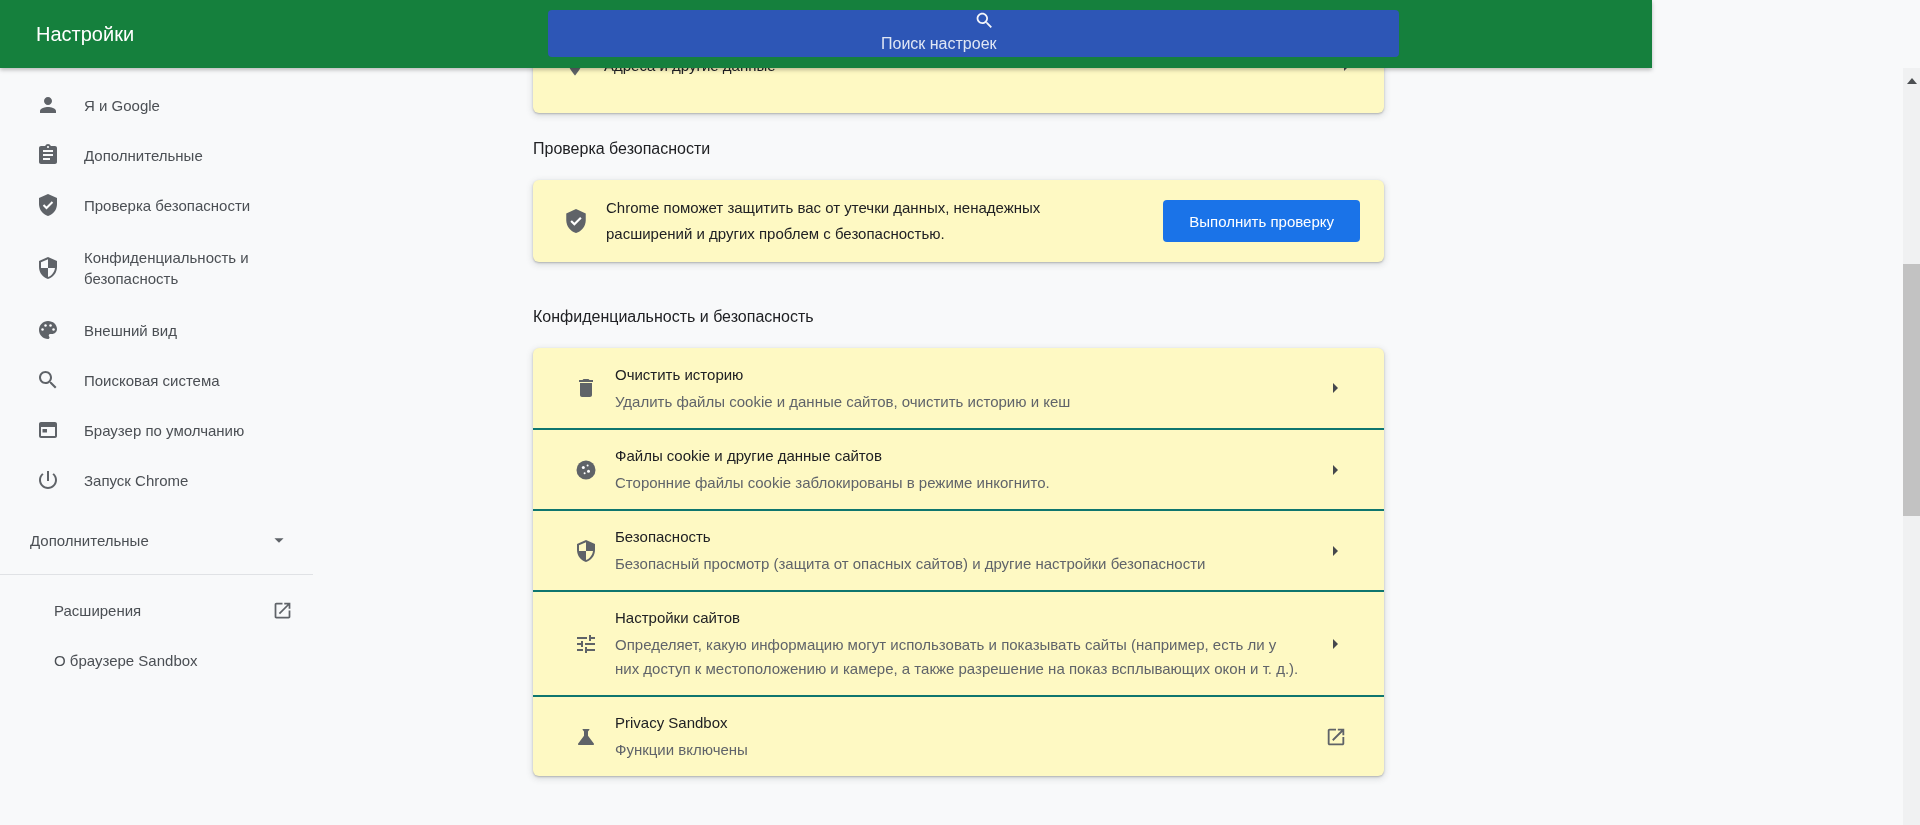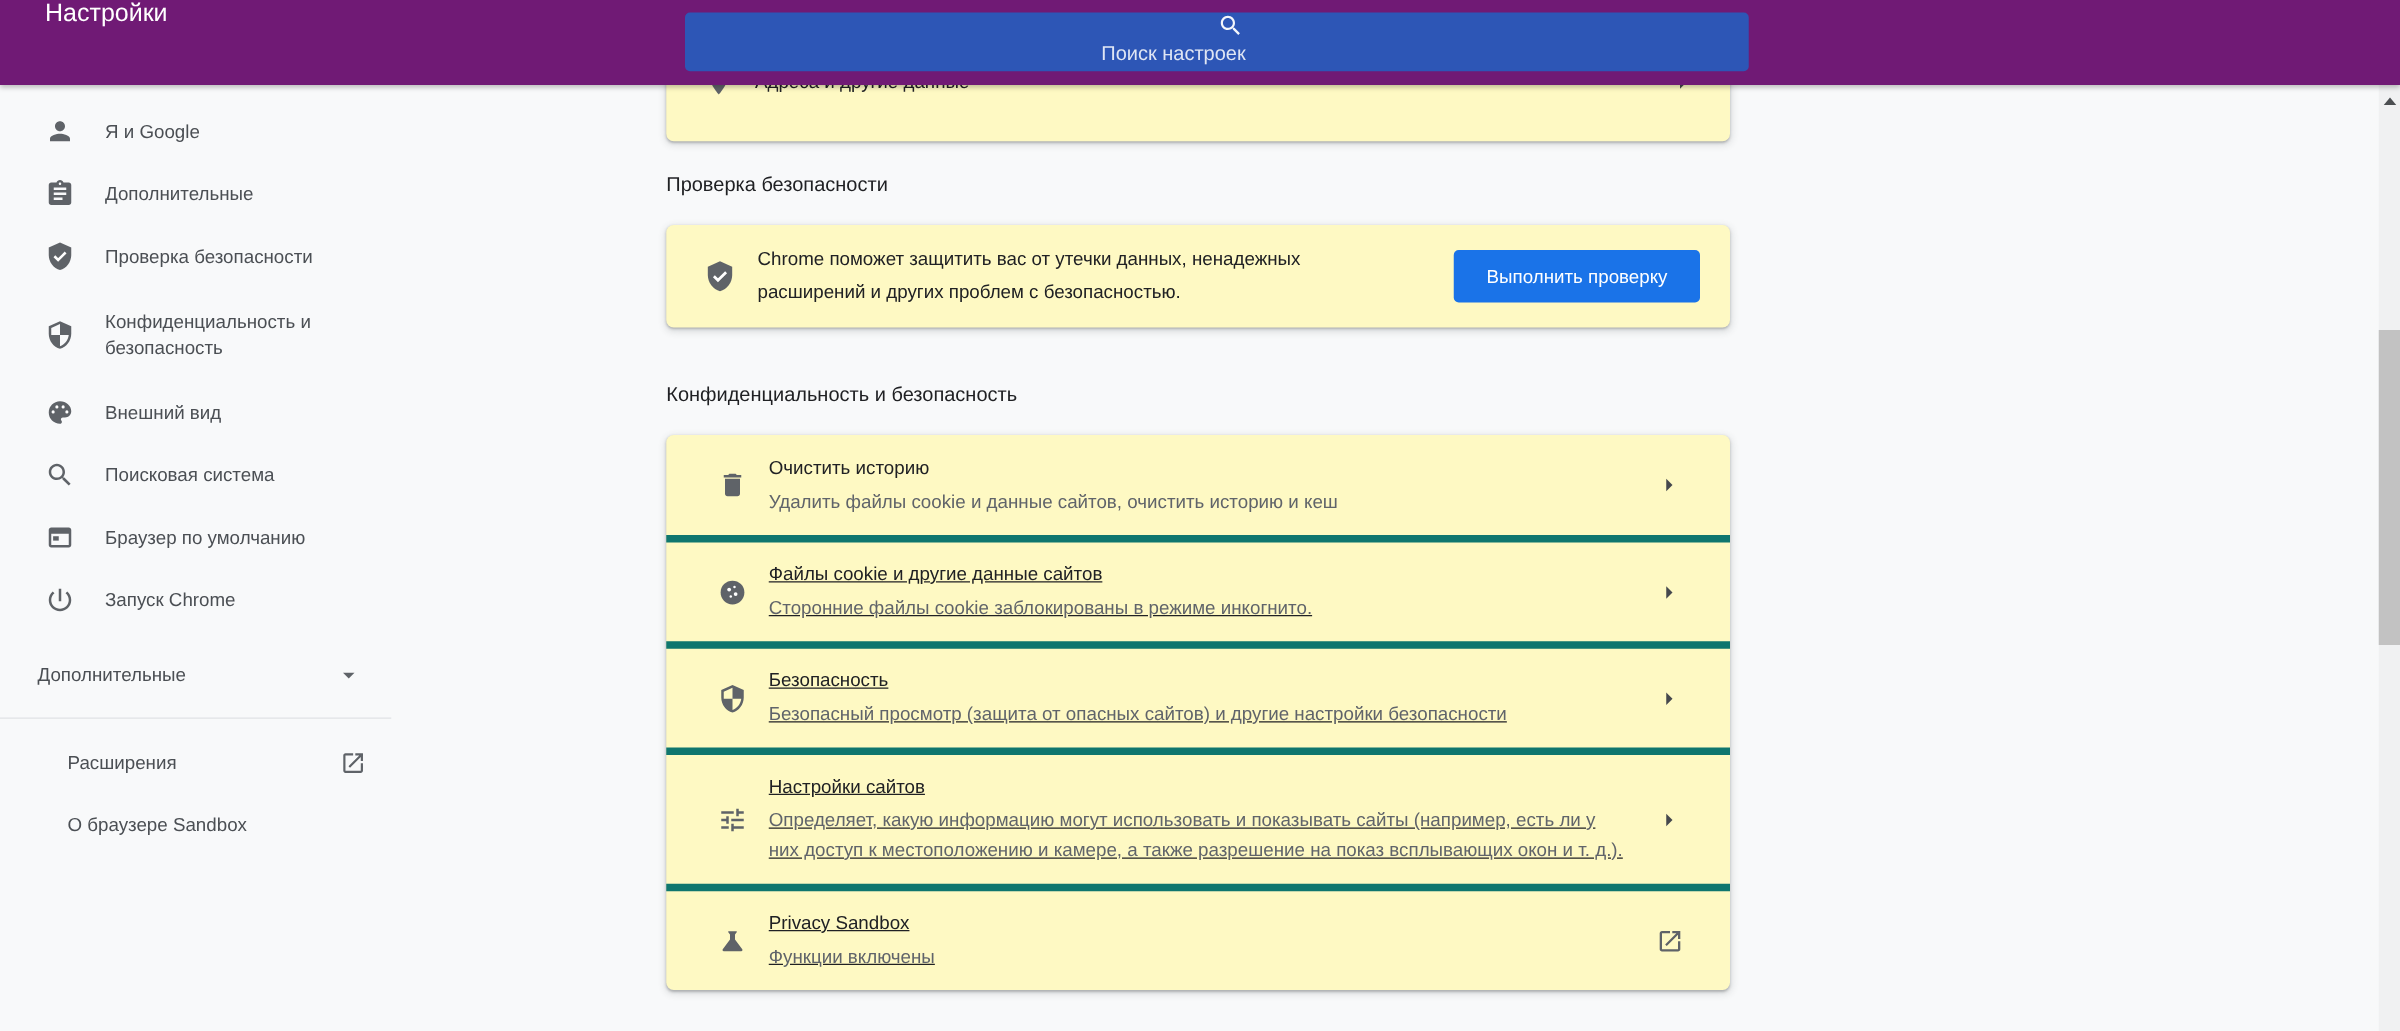--- a/index.html
+++ b/index.html
@@ -7,24 +7,24 @@
   body {
     font-family:"Liberation Sans", sans-serif;
     background:#f8f9fa;
     position:relative;
     color:#202124;
   }
   svg { display:block; }
 
   
   .header {
-    position:absolute; top:0; left:0; width:1920px; height:68px;
-    background:#701a75; z-index:30;
+    position:absolute; top:0; left:0; width:1652px; height:68px;
+    background:#15803d; z-index:30;
     box-shadow:0 2px 4px rgba(0,0,0,.25);
-    display:flex; align-items:flex-start;
+    display:flex; align-items:center;
   }
   .header-title { margin-left:36px; font-size:20px; color:#ffffff; font-weight:400; }
   .search-box {
     position:absolute; left:548px; top:10px; width:851px; height:47px;
     background:#2d56b6; border-radius:4px;
     display:flex; align-items:center;flex-direction:column;
   }
   .search-box .sicon { margin-left:21px; }
   .search-input {
     flex:1; margin-left:22px; border:none; outline:none; background:transparent;
@@ -91,21 +91,21 @@
   .primary-btn {
     position:absolute; right:24px; top:20px; height:42px; padding:0 26px;
     background:#1a73e8; border:none; border-radius:4px; cursor:pointer;
     color:#ffffff; font-family:"Liberation Sans", sans-serif; font-size:15px; font-weight:500;
   }
 
   .main-card { position:absolute; top:348px; left:0; width:851px; }
   .row {
     display:flex; align-items:center; min-height:80px; padding:14px 11px; cursor:pointer;
   }
-  .row + .row { border-top:6px solid #0f766e;text-decoration:underline; }
+  .row + .row { border-top:2px solid #0f766e; }
   .row .icon { width:24px; margin-left:30px; flex:none; }
   .row-text { margin-left:17px; flex:1; padding-right:20px; }
   .row-title { font-size:15px; line-height:24px; color:#202124; }
   .row-sub { font-size:15px; line-height:24px; color:#60646a; margin-top:3px; max-width:715px; }
   .row-trailing { flex:none; margin-right:26px; }
 </style>
 </head>
 <body>
 
 <div class="content">

